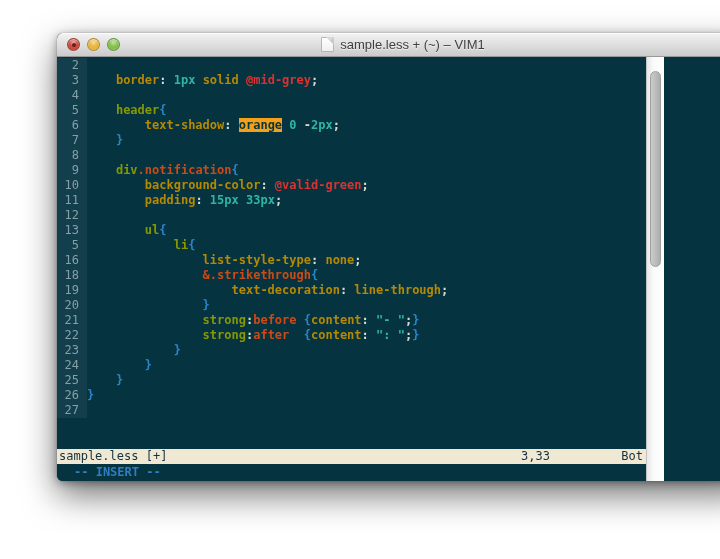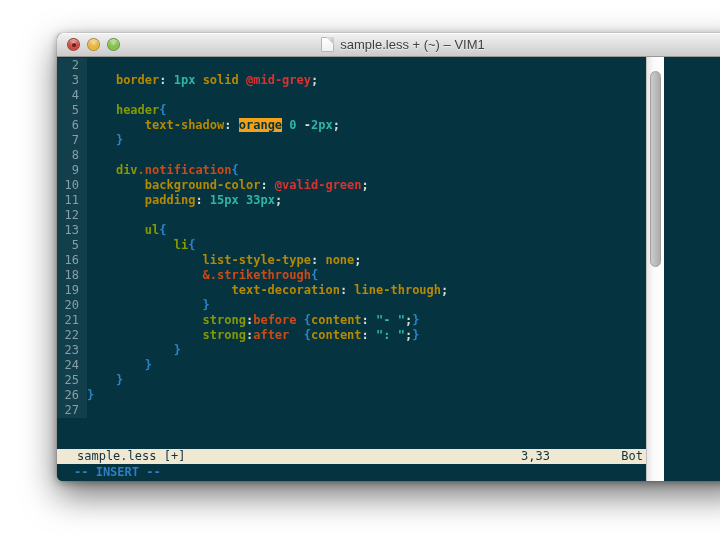--- a/index.html
+++ b/index.html
@@ -58,21 +58,21 @@
   .tk-var{color:var(--c-var);}
   .tk-num{color:var(--c-num);}
   .tk-str{color:var(--c-str);}
   .tk-pun{color:var(--c-pun);}
   .tk-brace{color:var(--c-brace);}
   .tk-hl{background:var(--c-hl_bg);color:var(--c-hl_fg);}
 
   .statusbar{
     height:15px;background:#efe8d2;color:#17313f;position:relative;
     font-family:"DejaVu Sans Mono",monospace;font-size:12px;line-height:15px;
-    padding-left:20px;box-sizing:border-box;flex:none;
+    padding-left:2px;box-sizing:border-box;flex:none;
   }
   .ruler{position:absolute;left:464px;top:0;}
   .botpos{position:absolute;right:3px;top:0;}
   .modeline{
     height:17px;font-family:"DejaVu Sans Mono",monospace;font-size:12px;line-height:16px;
     font-weight:bold;color:#2d7fc1;padding-left:17px;flex:none;
   }
   .scrollbar{
     width:18px;flex:none;position:relative;
     background:linear-gradient(to right,#e4e4e4,#fafafa 40%,#ffffff);

